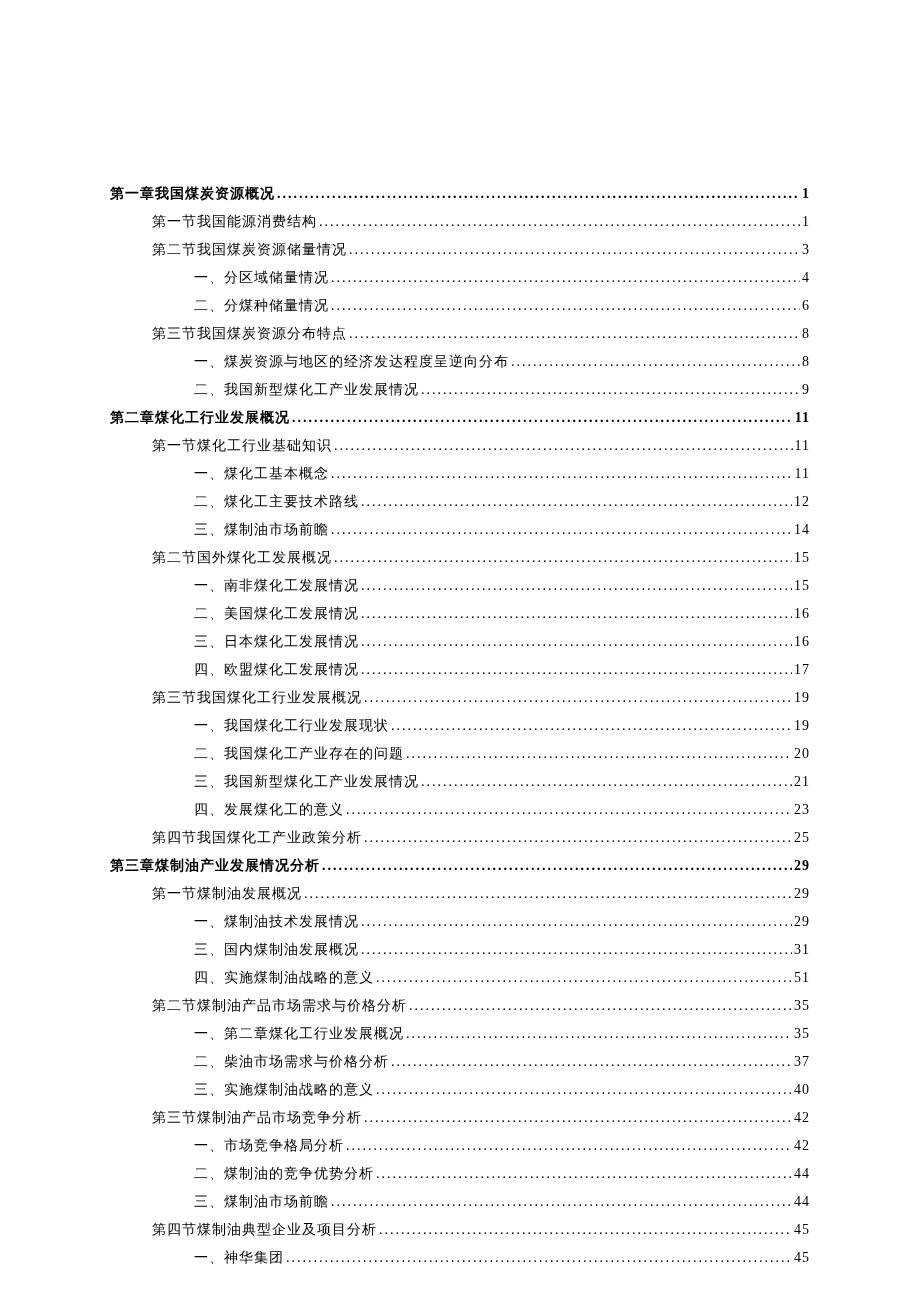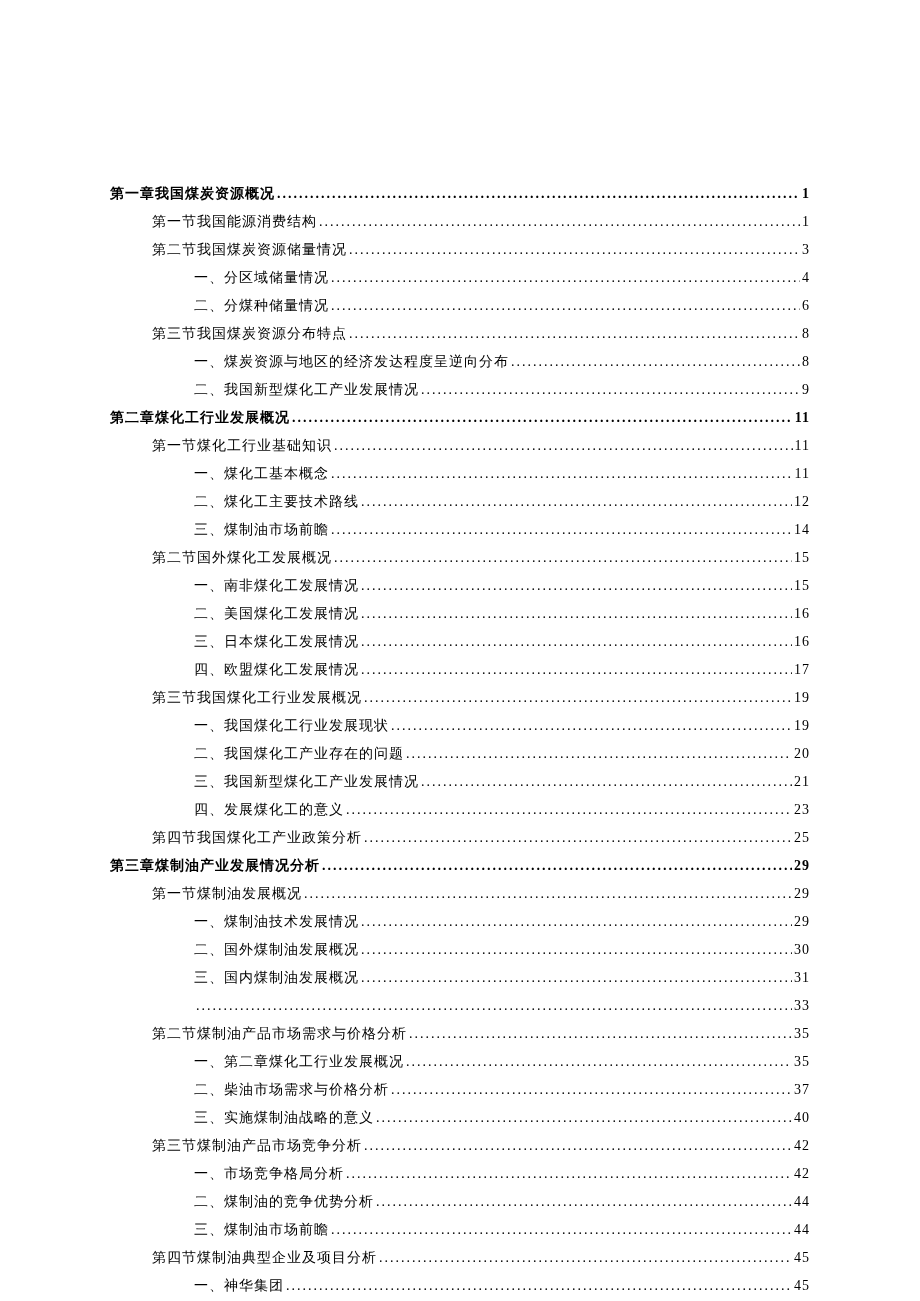--- a/index.html
+++ b/index.html
@@ -178,32 +178,28 @@
         <span class="toc-title">第一节煤制油发展概况</span>
         <span class="toc-dots"></span>
         <span class="toc-page">29</span>
       </div>
       <div class="toc-row toc-l3">
         <span class="toc-title">一、煤制油技术发展情况</span>
         <span class="toc-dots"></span>
         <span class="toc-page">29</span>
       </div>
       <div class="toc-row toc-l3">
-        <span class="toc-title">二、国外煤制油发展概况</span>
-        <span class="toc-dots"></span>
-        <span class="toc-page">30</span>
-      </div>
-      <div class="toc-row toc-l3">
         <span class="toc-title">三、国内煤制油发展概况</span>
         <span class="toc-dots"></span>
         <span class="toc-page">31</span>
       </div>
       <div class="toc-row toc-l3">
-        <span class="toc-dots"></span>
-        <span class="toc-page">33</span>
+        <span class="toc-title">四、实施煤制油战略的意义</span>
+        <span class="toc-dots"></span>
+        <span class="toc-page">51</span>
       </div>
       <div class="toc-row toc-l2">
         <span class="toc-title">第二节煤制油产品市场需求与价格分析</span>
         <span class="toc-dots"></span>
         <span class="toc-page">35</span>
       </div>
       <div class="toc-row toc-l3">
         <span class="toc-title">一、第二章煤化工行业发展概况</span>
         <span class="toc-dots"></span>
         <span class="toc-page">35</span>

